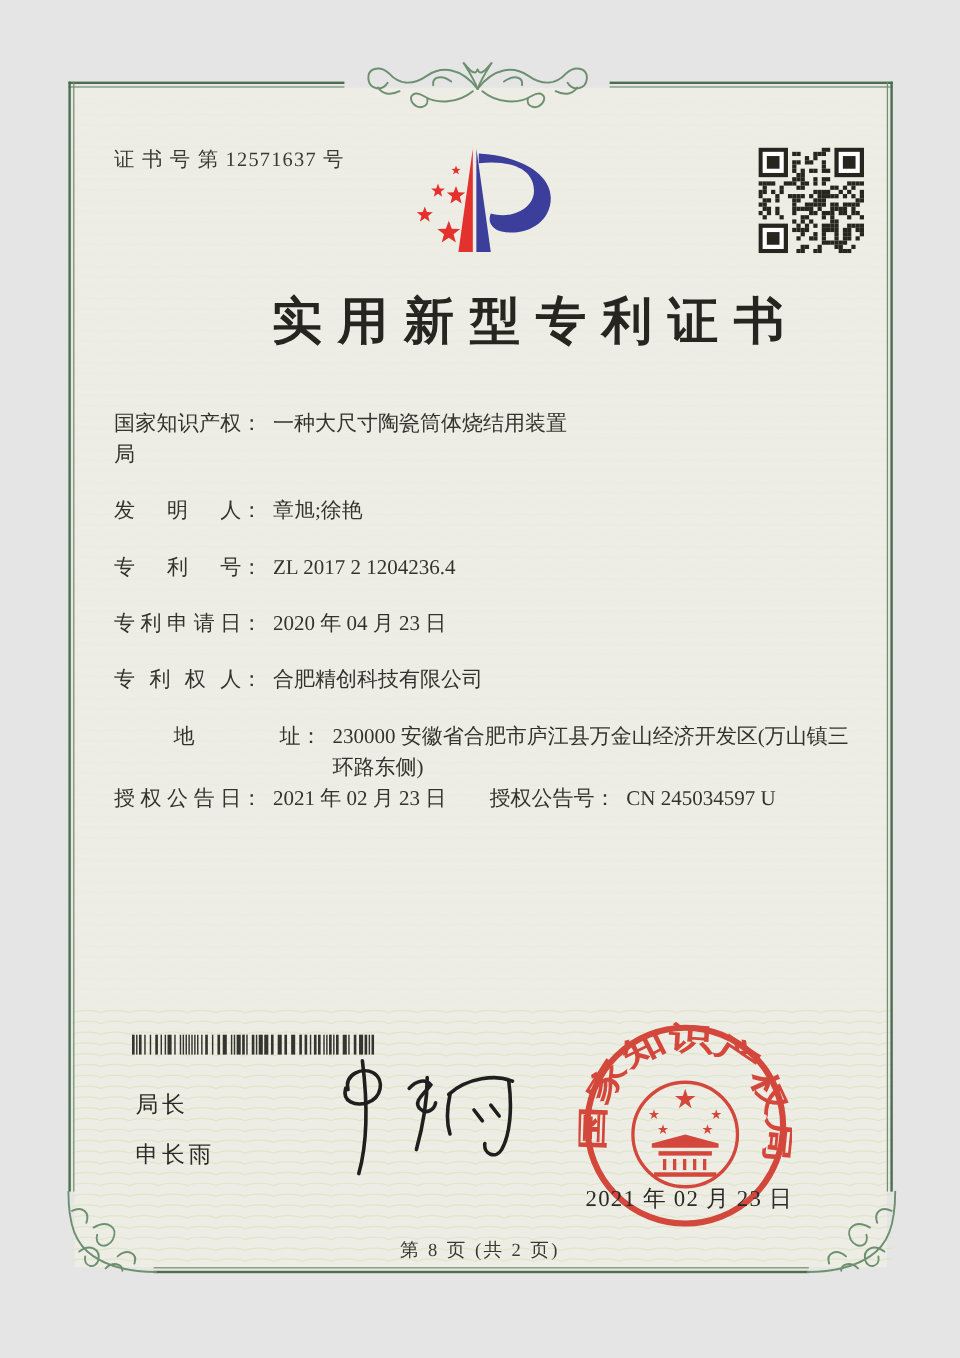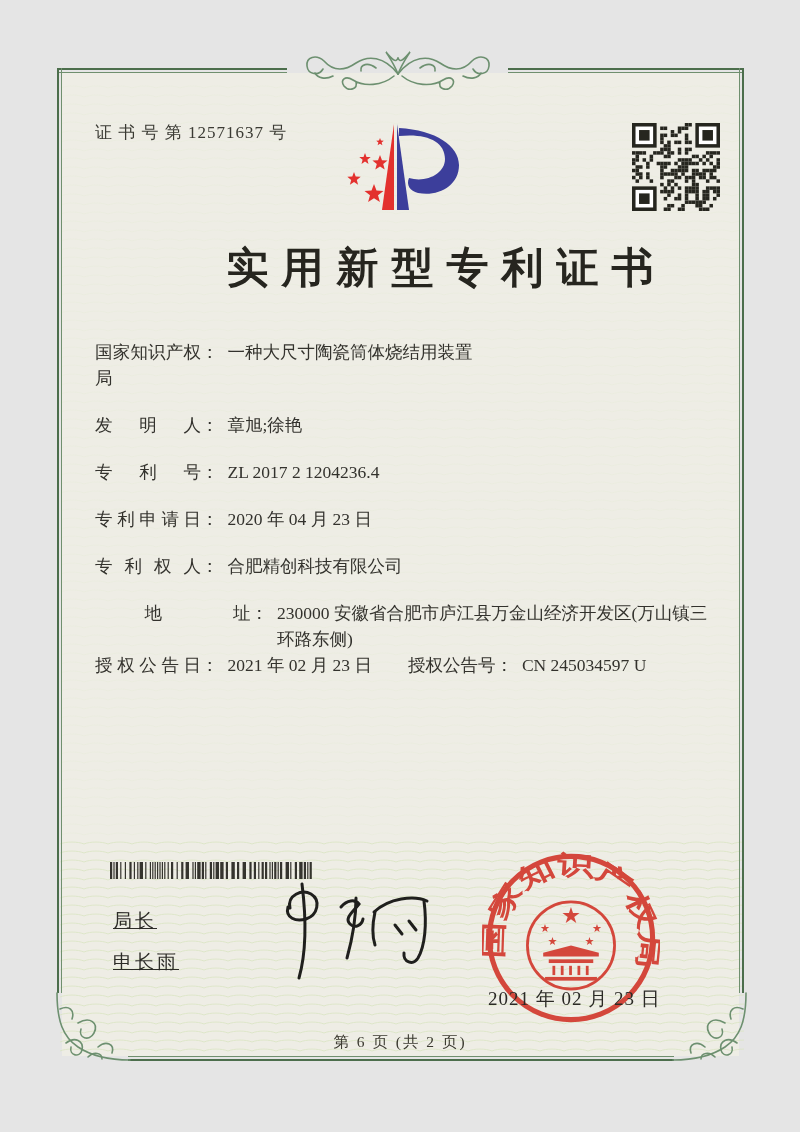--- a/index.html
+++ b/index.html
@@ -36,21 +36,21 @@
   .frow.addr .fvalue { max-width:452px; }
   .grant-gap { margin-left:36px; }
 
   .paras { position:absolute; left:95px; top:663px; width:620px; }
   .paras p { font-size:16.5px; line-height:28px; text-indent:2em; font-style:italic;
     color:#474639; }
 
   .barcode { position:absolute; left:110px; top:862px; }
 
   .signer { position:absolute; left:113px; top:908px; font-family:"Liberation Sans","DejaVu Sans",sans-serif;
-    font-size:19px; color:#2c2b27; letter-spacing:3px;text-decoration:underline; }
+    font-size:19px; color:#2c2b27; letter-spacing:3px; }
   .signer div { margin-bottom:15px; }
   .signature { position:absolute; left:262px; top:868px; }
 
   .seal-box { position:absolute; left:482px; top:849px; width:178px; height:178px; }
   .seal-date { position:absolute; left:488px; top:986px; width:166px; text-align:center;
     font-size:19px; color:#2b2a26; letter-spacing:1px; white-space:nowrap; }
 
   .page-no { position:absolute; left:0; top:1032px; width:100%; text-align:center;
     font-size:15.5px; letter-spacing:2px; color:#3a392f; }
   .back-note { position:absolute; left:0; top:1081px; width:100%; text-align:center;
@@ -568,14 +568,14 @@
       <rect x="76" y="126" width="3" height="10"></rect>
         <rect x="85" y="126" width="3" height="10"></rect>
       <rect x="94" y="126" width="3" height="10"></rect>
         <rect x="103" y="126" width="3" height="10"></rect>
       <rect x="112" y="126" width="3" height="10"></rect>
       <rect x="68" y="138" width="56" height="4"></rect>
     </g>
   </svg>
   <div class="seal-date">2021 年 02 月 23 日</div>
 
-  <div class="page-no">第 6 页 (共 2 页)</div>
+  <div class="page-no">第 8 页 (共 2 页)</div>
 </div>
 
 </body></html>

